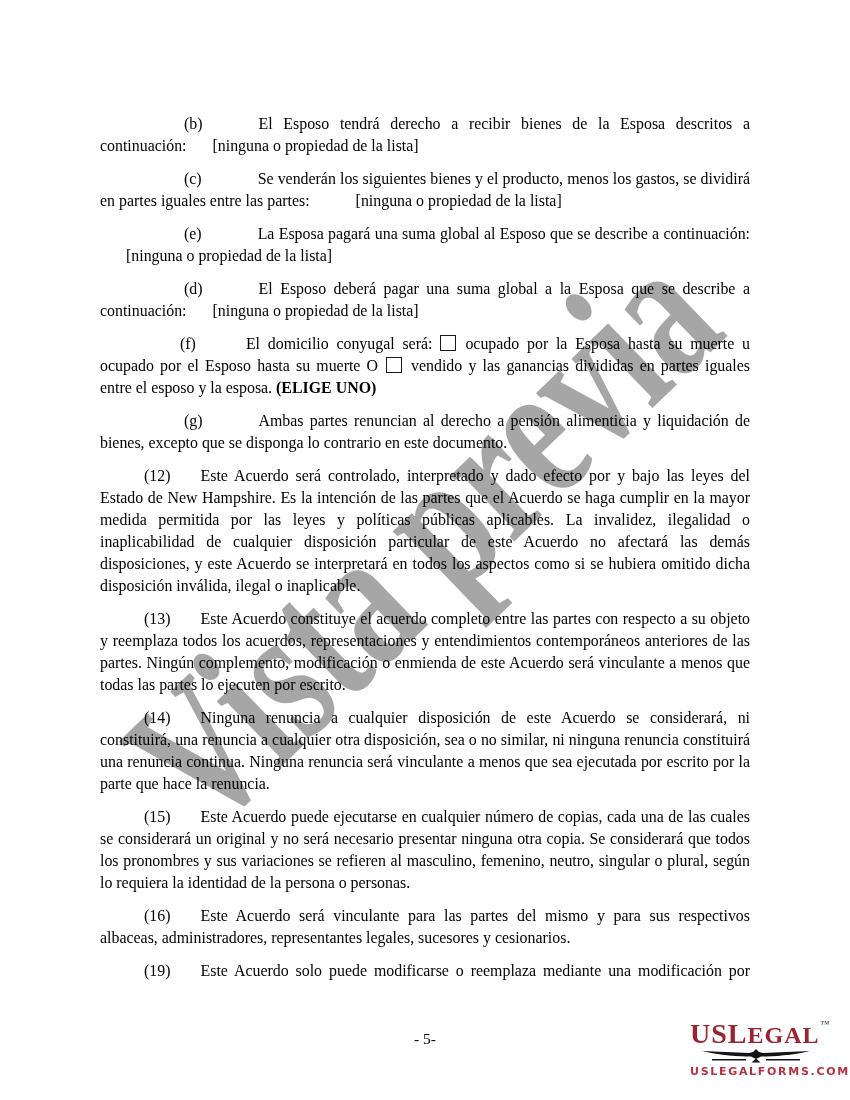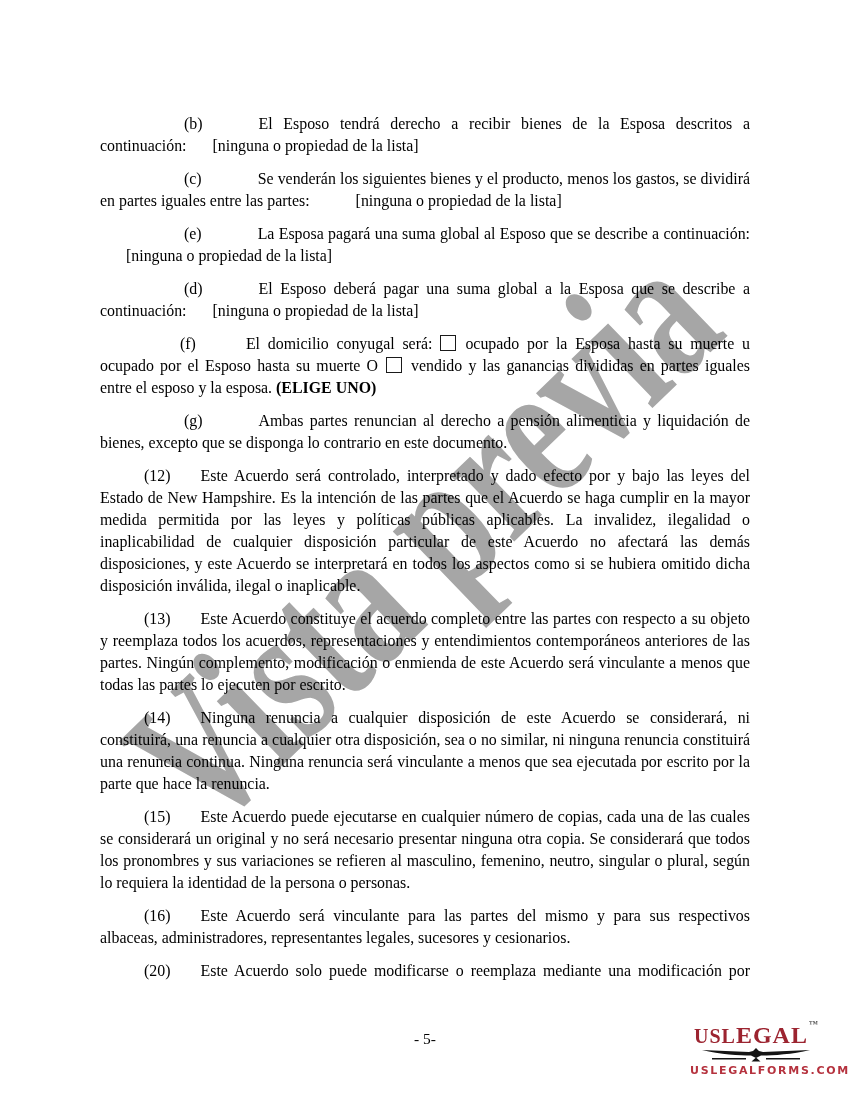--- a/index.html
+++ b/index.html
@@ -69,21 +69,21 @@
     width: 132px;
     text-align: center;
     line-height: 1;
   }
   .logo-word {
     font-family: "Liberation Serif", serif;
     font-weight: bold;
     color: #9c2430;
     white-space: nowrap;
   }
-  .logo-word .lw-big { font-size: 20px; letter-spacing: 1px; }
+  .logo-word .lw-big { font-size: 28px; letter-spacing: 1px; }
   .logo-word .lw-small { font-size: 24px; letter-spacing: 1px; }
   .logo-word .lw-tm { font-size: 9px; color: #555; vertical-align: 16px; margin-left: 1px; }
   .logo-eagle { display: block; margin: 1px auto 2px auto; }
   .logo-site {
     font-family: "DejaVu Sans", sans-serif;
     font-size: 11px;
     font-weight: bold;
     letter-spacing: 1.7px;
     color: #b5323e;
     white-space: nowrap;
@@ -101,21 +101,21 @@
       <p class="para"><span class="tab" style="width: 84px;"></span><span>(c)</span><span class="tab" style="width: 56px;"></span><span>Se venderán los siguientes bienes y el producto, menos los gastos, se dividirá en partes iguales entre las partes:</span><span class="tab" style="width: 46px;"></span><span>[ninguna o propiedad de la lista]</span></p>
       <p class="para"><span class="tab" style="width: 84px;"></span><span>(e)</span><span class="tab" style="width: 56px;"></span><span>La Esposa pagará una suma global al Esposo que se describe a continuación:</span><span class="tab" style="width: 26px;"></span><span>[ninguna o propiedad de la lista]</span></p>
       <p class="para"><span class="tab" style="width: 84px;"></span><span>(d)</span><span class="tab" style="width: 56px;"></span><span>El Esposo deberá pagar una suma global a la Esposa que se describe a continuación:</span><span class="tab" style="width: 26px;"></span><span>[ninguna o propiedad de la lista]</span></p>
       <p class="para"><span class="tab" style="width: 80px;"></span><span>(f)</span><span class="tab" style="width: 50px;"></span><span>El domicilio conyugal será:</span><span class="checkbox"></span><span>ocupado por la Esposa hasta su muerte u ocupado por el Esposo hasta su muerte O</span><span class="checkbox"></span><span>vendido y las ganancias divididas en partes iguales entre el esposo y la esposa. </span><span class="bold">(ELIGE UNO)</span></p>
       <p class="para"><span class="tab" style="width: 84px;"></span><span>(g)</span><span class="tab" style="width: 56px;"></span><span>Ambas partes renuncian al derecho a pensión alimenticia y liquidación de bienes, excepto que se disponga lo contrario en este documento.</span></p>
       <p class="para"><span class="tab" style="width: 44px;"></span><span>(12)</span><span class="tab" style="width: 30px;"></span><span>Este Acuerdo será controlado, interpretado y dado efecto por y bajo las leyes del Estado de New Hampshire. Es la intención de las partes que el Acuerdo se haga cumplir en la mayor medida permitida por las leyes y políticas públicas aplicables. La invalidez, ilegalidad o inaplicabilidad de cualquier disposición particular de este Acuerdo no afectará las demás disposiciones, y este Acuerdo se interpretará en todos los aspectos como si se hubiera omitido dicha disposición inválida, ilegal o inaplicable.</span></p>
       <p class="para"><span class="tab" style="width: 44px;"></span><span>(13)</span><span class="tab" style="width: 30px;"></span><span>Este Acuerdo constituye el acuerdo completo entre las partes con respecto a su objeto y reemplaza todos los acuerdos, representaciones y entendimientos contemporáneos anteriores de las partes. Ningún complemento, modificación o enmienda de este Acuerdo será vinculante a menos que todas las partes lo ejecuten por escrito.</span></p>
       <p class="para"><span class="tab" style="width: 44px;"></span><span>(14)</span><span class="tab" style="width: 30px;"></span><span>Ninguna renuncia a cualquier disposición de este Acuerdo se considerará, ni constituirá, una renuncia a cualquier otra disposición, sea o no similar, ni ninguna renuncia constituirá una renuncia continua. Ninguna renuncia será vinculante a menos que sea ejecutada por escrito por la parte que hace la renuncia.</span></p>
       <p class="para"><span class="tab" style="width: 44px;"></span><span>(15)</span><span class="tab" style="width: 30px;"></span><span>Este Acuerdo puede ejecutarse en cualquier número de copias, cada una de las cuales se considerará un original y no será necesario presentar ninguna otra copia. Se considerará que todos los pronombres y sus variaciones se refieren al masculino, femenino, neutro, singular o plural, según lo requiera la identidad de la persona o personas.</span></p>
       <p class="para"><span class="tab" style="width: 44px;"></span><span>(16)</span><span class="tab" style="width: 30px;"></span><span>Este Acuerdo será vinculante para las partes del mismo y para sus respectivos albaceas, administradores, representantes legales, sucesores y cesionarios.</span></p>
-      <p class="para jl"><span class="tab" style="width: 44px;"></span><span>(20)</span><span class="tab" style="width: 30px;"></span><span>Este Acuerdo solo puede modificarse o reemplaza mediante una modificación por</span></p>
+      <p class="para jl"><span class="tab" style="width: 44px;"></span><span>(19)</span><span class="tab" style="width: 30px;"></span><span>Este Acuerdo solo puede modificarse o reemplaza mediante una modificación por</span></p>
     </main>
 
   <div class="footer">
     <div class="pageno">- 5-</div>
 
     <div class="logo">
       <div class="logo-word" style="color: rgb(156, 36, 48);">
         <span class="lw-big">USL</span><span class="lw-small">EGAL</span><span class="lw-tm">™</span>
       </div>
       <svg class="logo-eagle" width="112" height="15" viewBox="0 0 112 15" aria-hidden="true">

